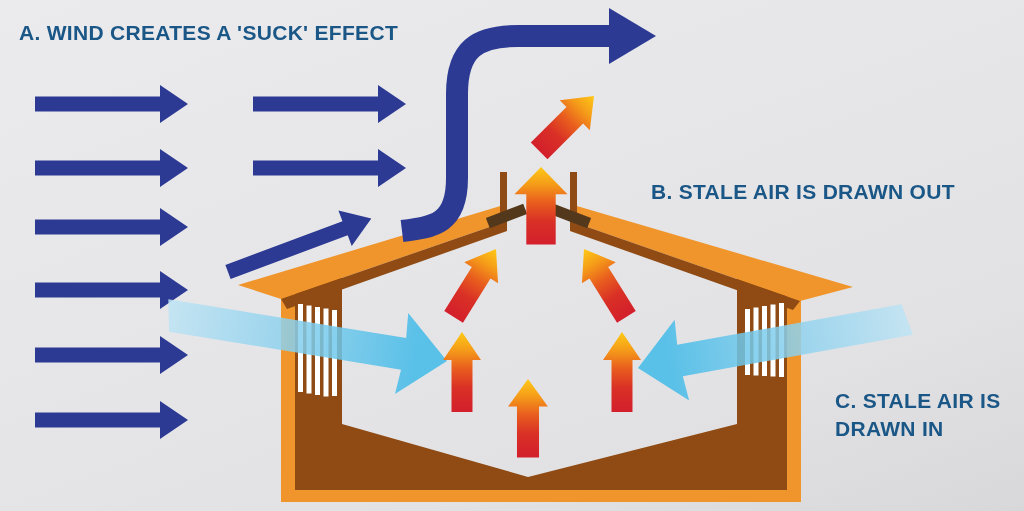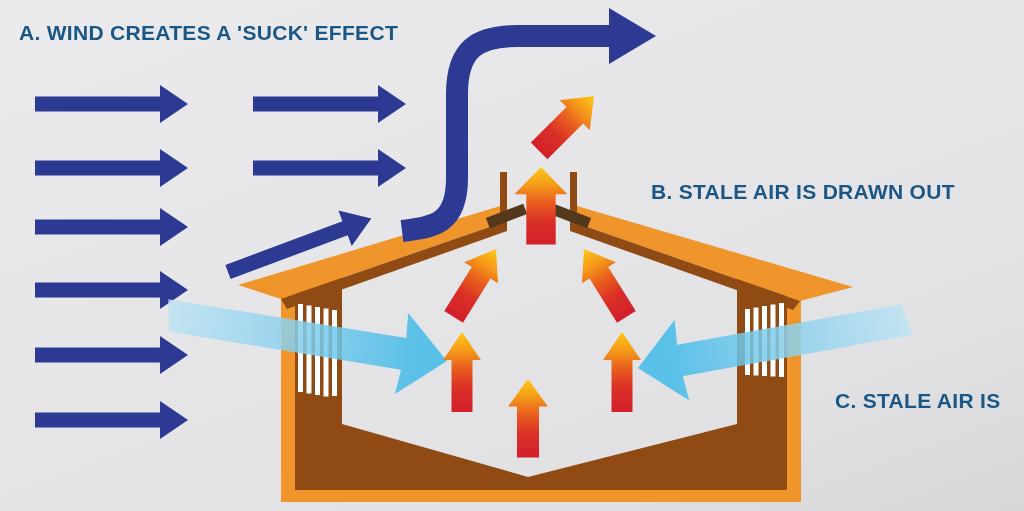--- a/index.html
+++ b/index.html
@@ -117,15 +117,16 @@
     <g>
       <path d="M402,231 C434,227 457,224 457,178 L457,94 C457,48 478,36 518,36 L611,36" fill="none" stroke="#2c3a94" stroke-width="22"></path>
       <polygon fill="#2c3a94" points="609,8 609,64 656,36"></polygon>
     </g>
   </svg>
 
   <div class="label label-a">A. WIND CREATES A 'SUCK' EFFECT</div>
   <div class="label label-b">B. STALE AIR IS DRAWN OUT</div>
   <div class="label label-c">
     <div>C. STALE AIR IS</div>
+    <div>DRAWN IN</div>
   </div>
 
 </div>
 
 </body></html>

